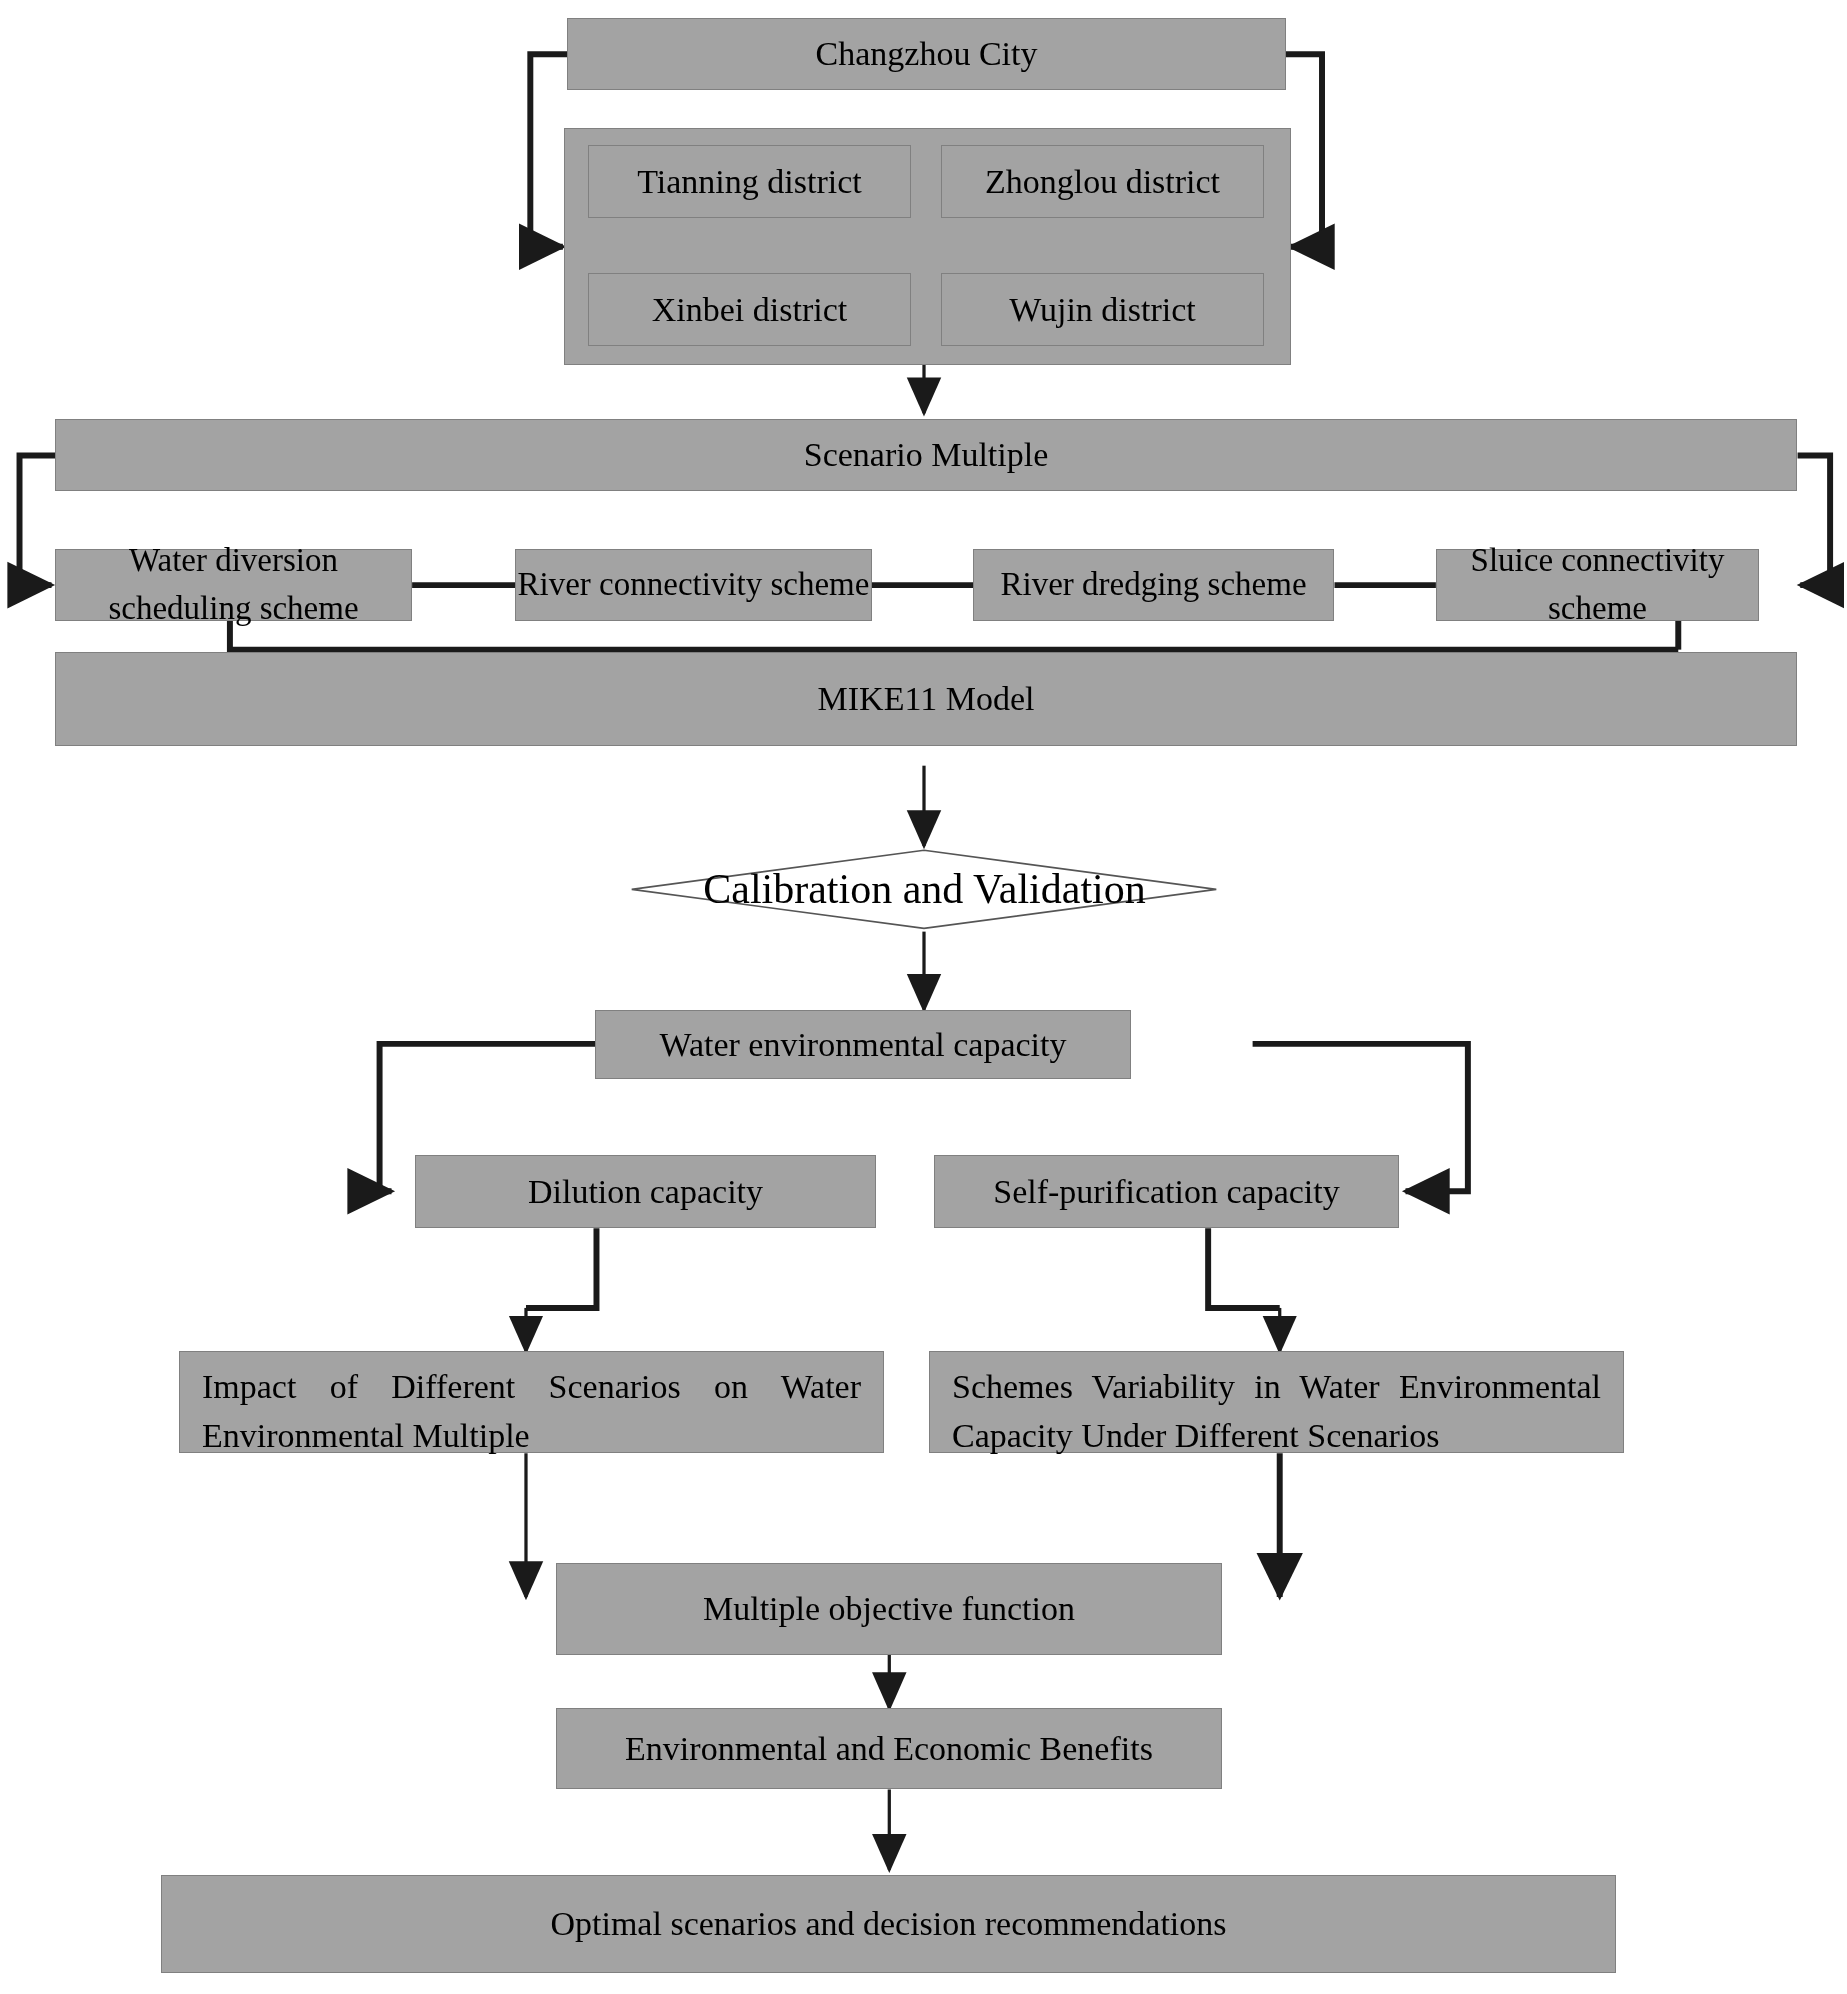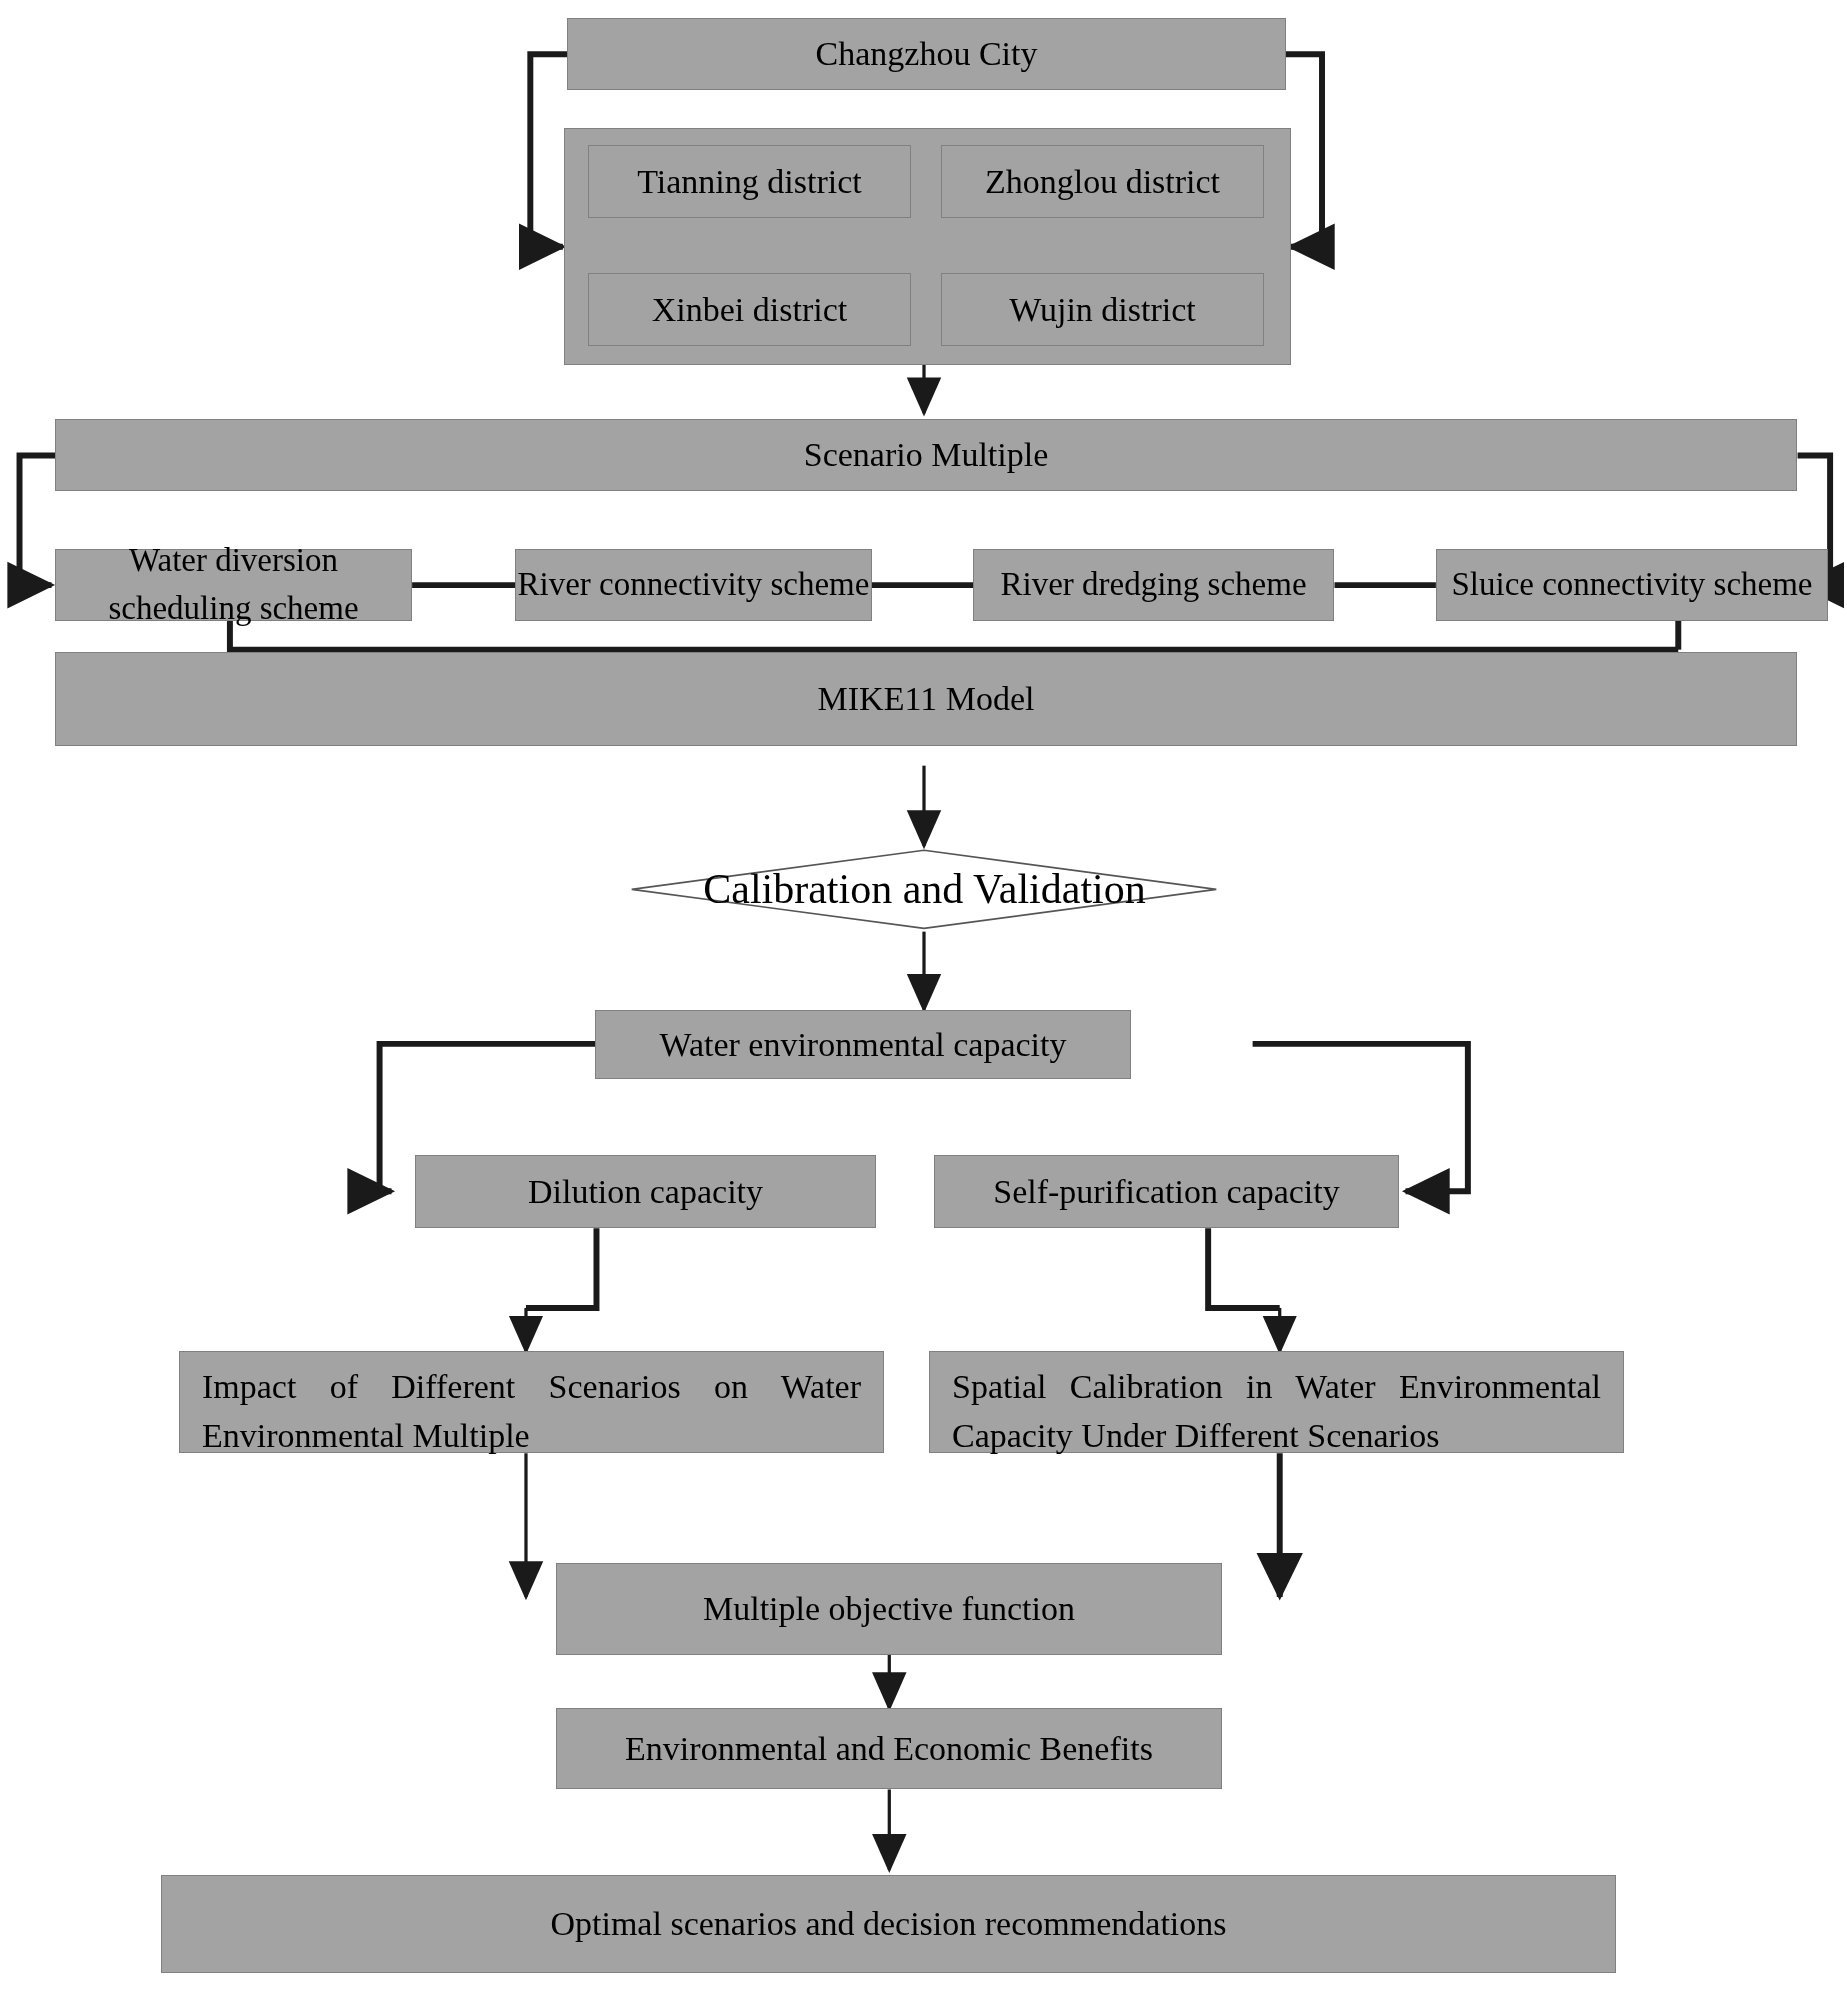--- a/index.html
+++ b/index.html
@@ -148,21 +148,21 @@
   </div>
 
   <div class="node fs-mid" style="left:515px; top:549px; width:357px; height:72px;">
     <span>River connectivity scheme</span>
   </div>
 
   <div class="node fs-mid" style="left:973px; top:549px; width:361px; height:72px;">
     <span>River dredging scheme</span>
   </div>
 
-  <div class="node fs-mid" style="left:1436px; top:549px; width:392px; height:72px;justify-content:center;">
+  <div class="node fs-mid" style="left:1436px; top:549px; width:323px; height:72px;justify-content:center;">
     <span>Sluice connectivity scheme</span>
   </div>
 
   <div class="node fs-big" style="left:55px; top:652px; width:1742px; height:94px;">
     <span>MIKE11 Model</span>
   </div>
 
   <div class="diamond-label" style="left:632px; top:850px; width:585px; height:78px;">
     <span>Calibration and Validation</span>
   </div>
@@ -177,21 +177,21 @@
 
   <div class="node fs-big" style="left:934px; top:1155px; width:465px; height:73px;">
     <span>Self-purification capacity</span>
   </div>
 
   <div class="node justify fs-big" style="left:179px; top:1351px; width:705px; height:102px; padding:9.8px 22px;">
     <div class="inner">Impact of Different Scenarios on Water Environmental Multiple</div>
   </div>
 
   <div class="node justify fs-big" style="left:929px; top:1351px; width:695px; height:102px; padding:9.8px 22px;">
-    <div class="inner">Spatial Calibration in Water Environmental Capacity Under Different Scenarios</div>
+    <div class="inner">Schemes Variability in Water Environmental Capacity Under Different Scenarios</div>
   </div>
 
   <div class="node fs-big" style="left:556px; top:1563px; width:666px; height:92px;">
     <span>Multiple objective function</span>
   </div>
 
   <div class="node fs-big" style="left:556px; top:1708px; width:666px; height:81px;">
     <span>Environmental and Economic Benefits</span>
   </div>
 

